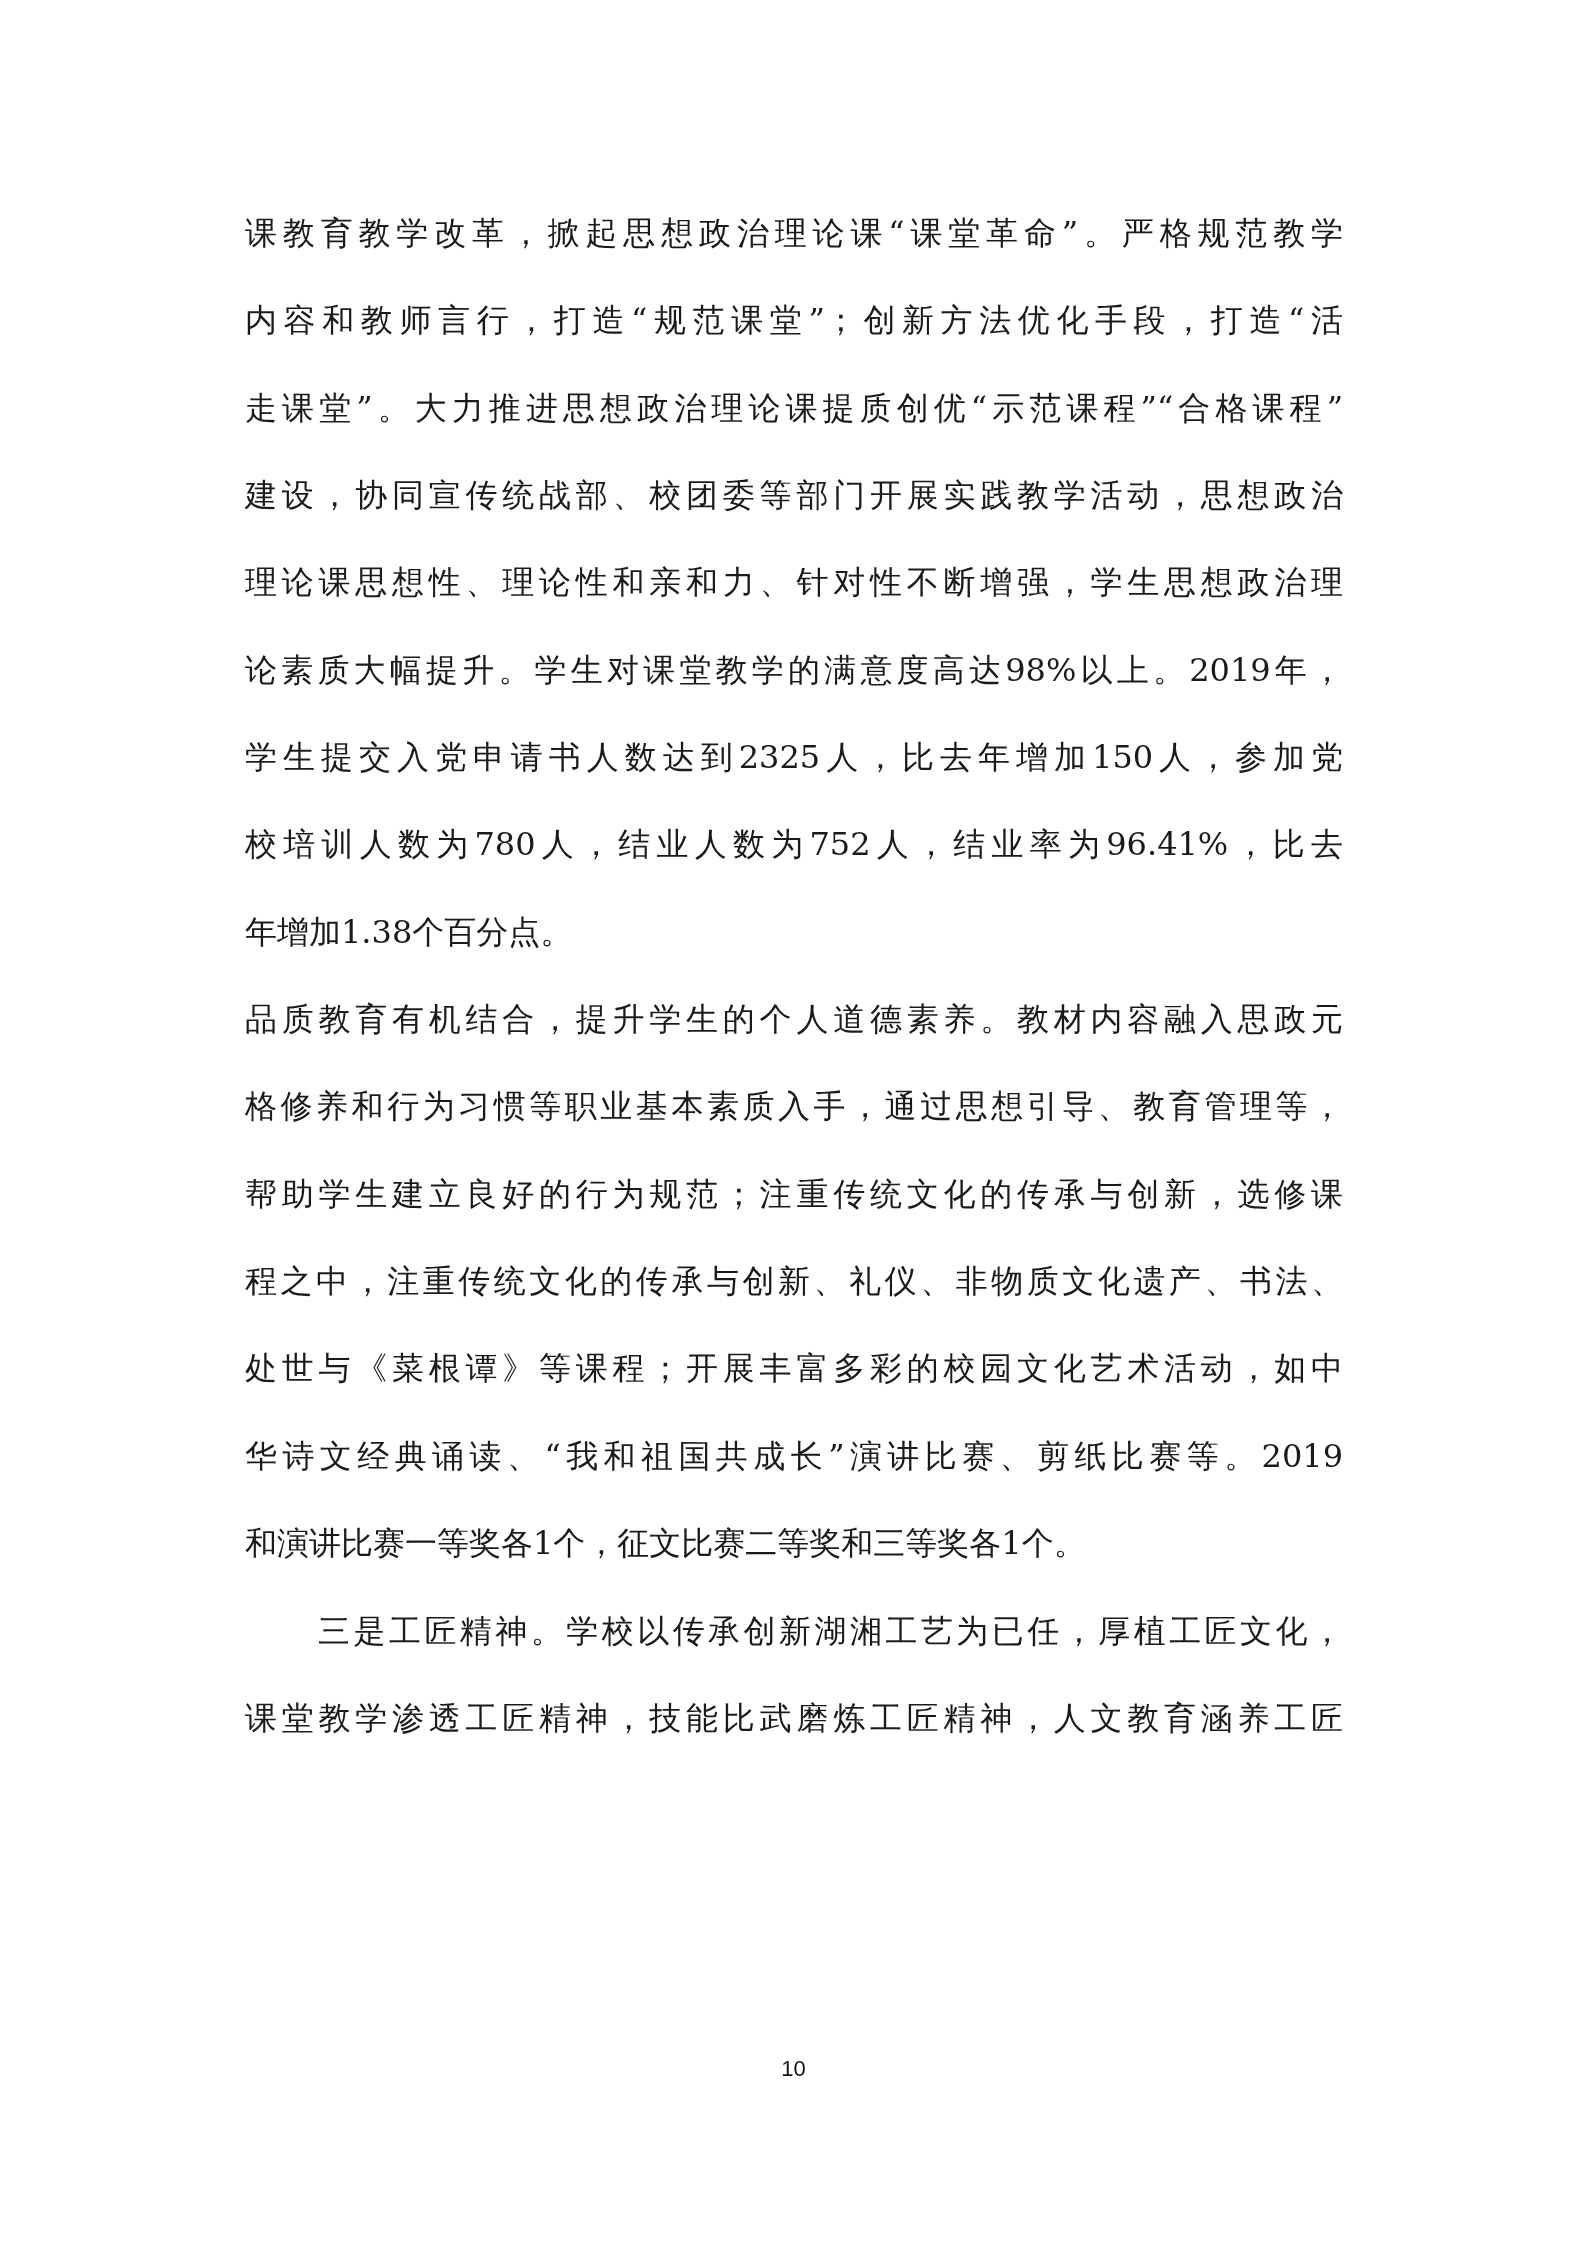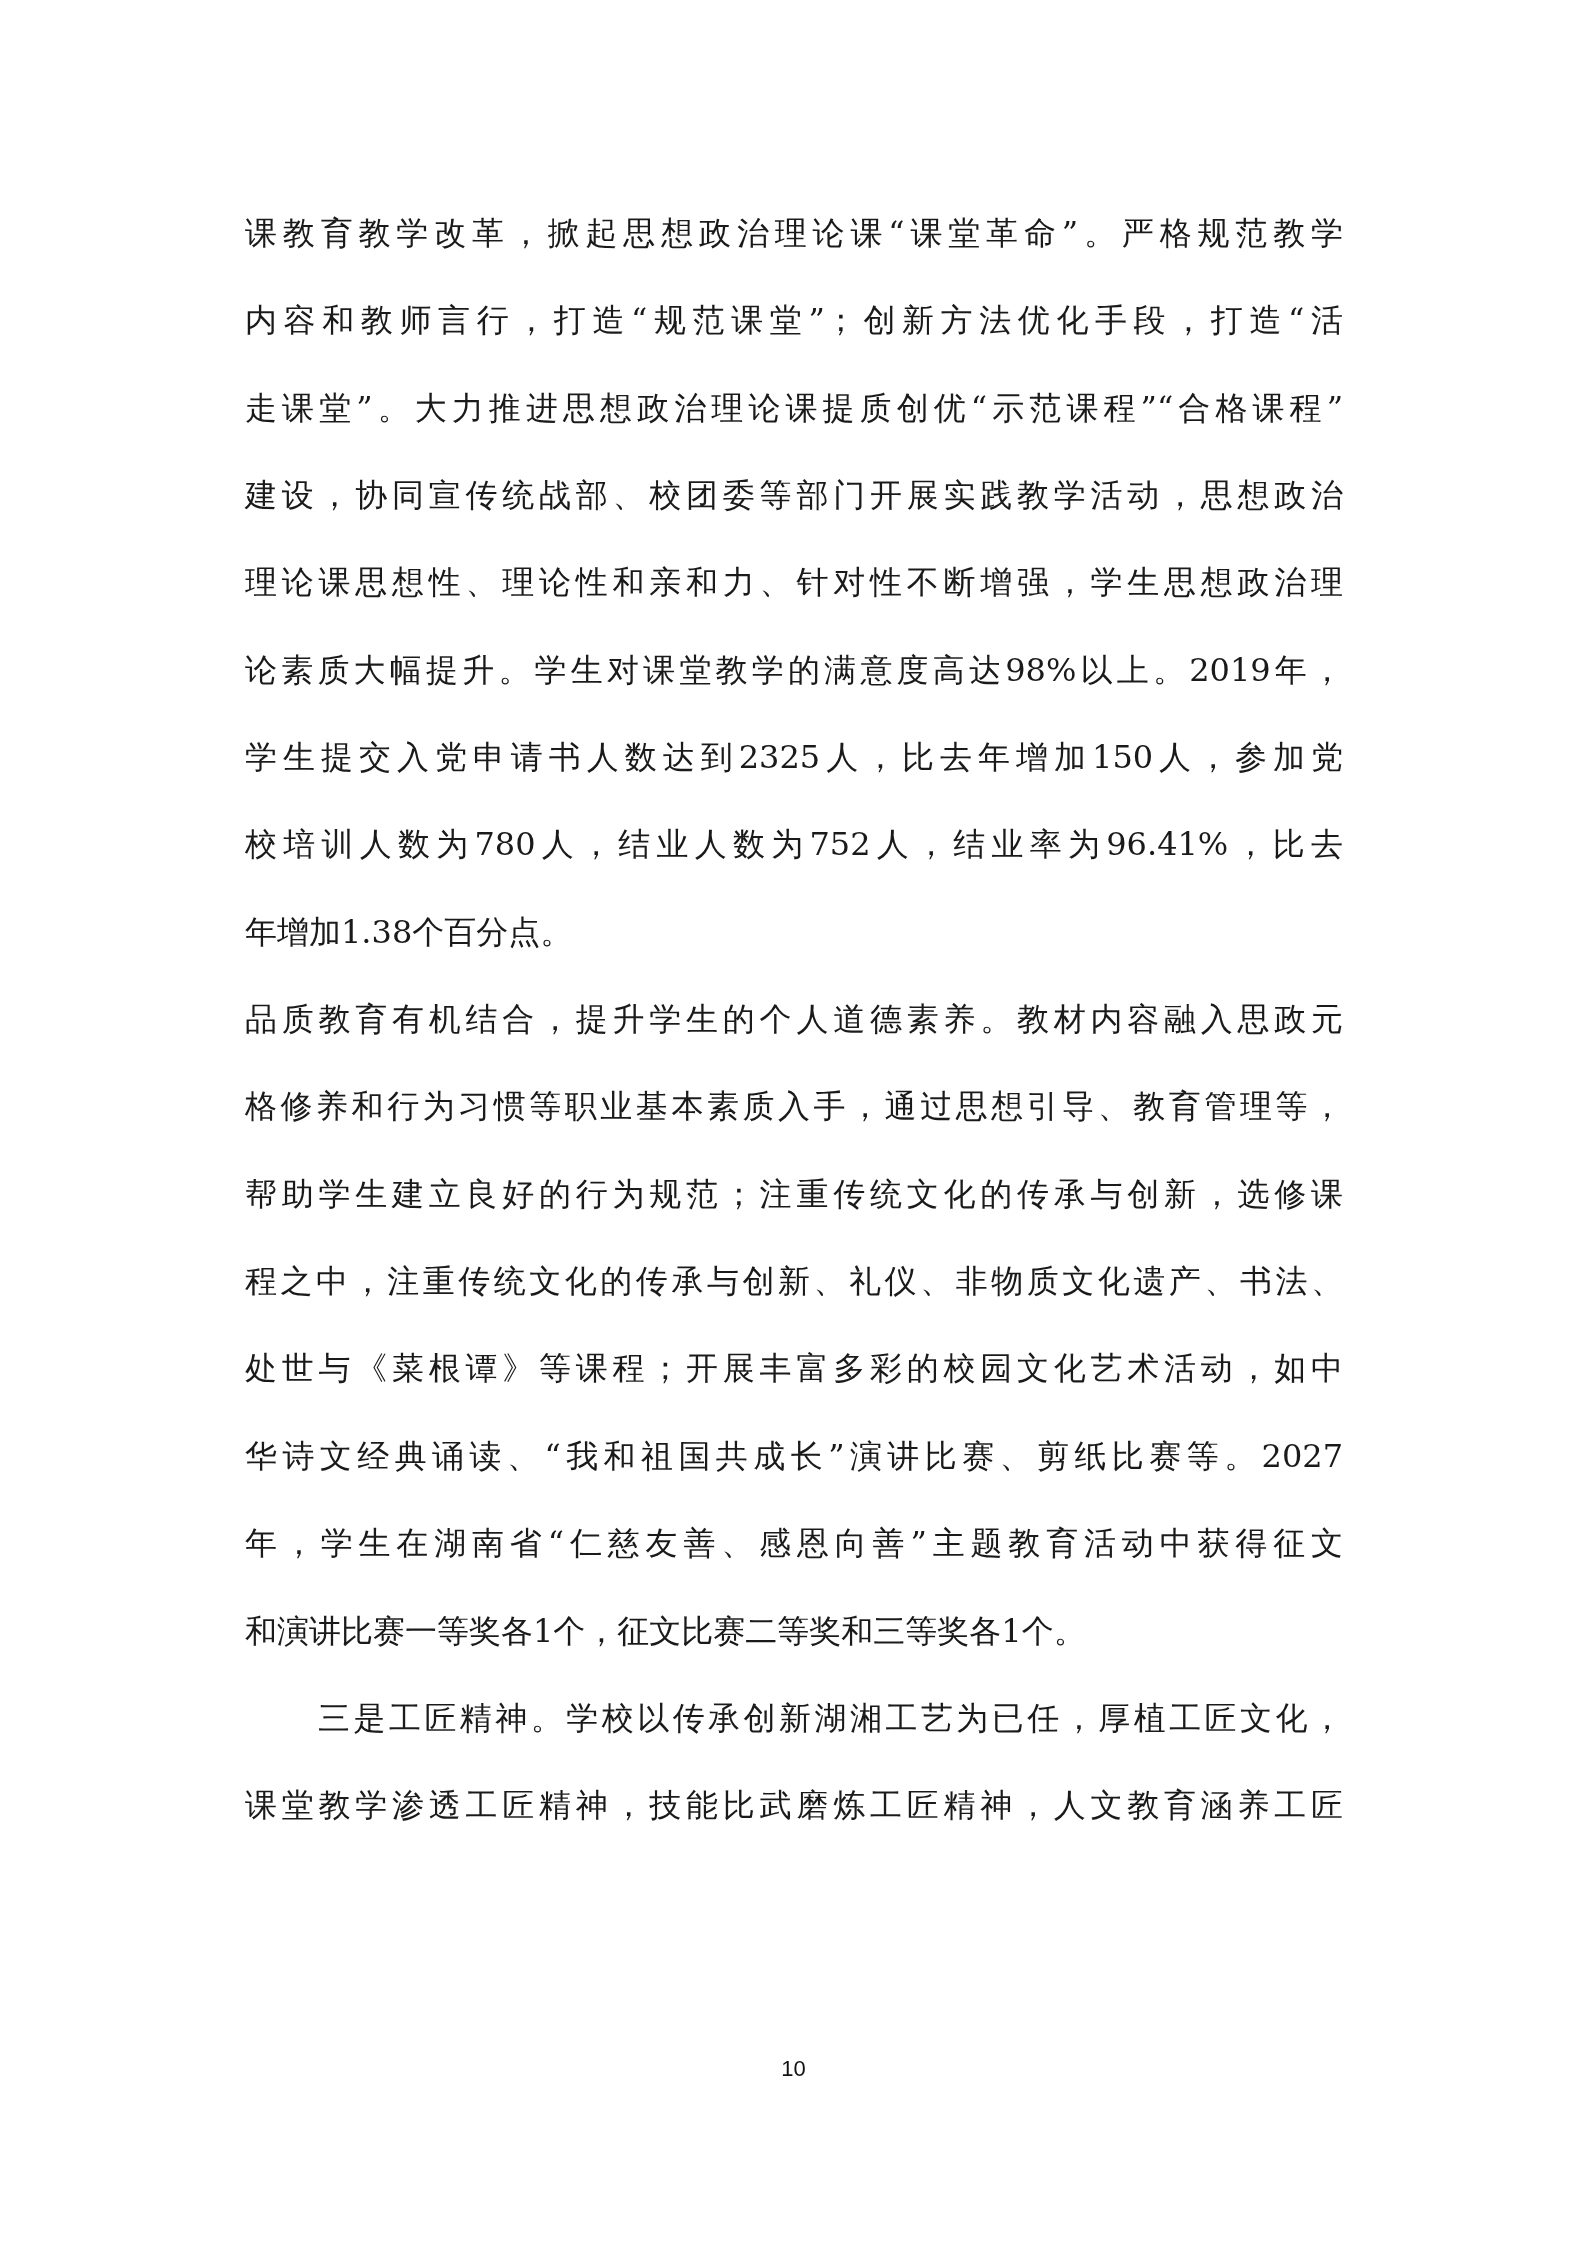--- a/index.html
+++ b/index.html
@@ -73,22 +73,21 @@
       <span class="line">校培训人数为780人，结业人数为752人，结业率为96.41%，比去</span>
       <span class="line last">年增加1.38个百分点。</span>
     </div>
 
     <div>
       <span class="line">品质教育有机结合，提升学生的个人道德素养。教材内容融入思政元</span>
       <span class="line">格修养和行为习惯等职业基本素质入手，通过思想引导、教育管理等，</span>
       <span class="line">帮助学生建立良好的行为规范；注重传统文化的传承与创新，选修课</span>
       <span class="line">程之中，注重传统文化的传承与创新、礼仪、非物质文化遗产、书法、</span>
       <span class="line">处世与《菜根谭》等课程；开展丰富多彩的校园文化艺术活动，如中</span>
-      <span class="line">华诗文经典诵读、“我和祖国共成长”演讲比赛、剪纸比赛等。2027</span>
-      <span class="line">年，学生在湖南省“仁慈友善、感恩向善”主题教育活动中获得征文</span>
+      <span class="line">华诗文经典诵读、“我和祖国共成长”演讲比赛、剪纸比赛等。2019</span>
       <span class="line last">和演讲比赛一等奖各1个，征文比赛二等奖和三等奖各1个。</span>
     </div>
 
     <div>
       <span class="line indent">三是工匠精神。学校以传承创新湖湘工艺为已任，厚植工匠文化，</span>
       <span class="line">课堂教学渗透工匠精神，技能比武磨炼工匠精神，人文教育涵养工匠</span>
     </div>
 
   </div>
 

